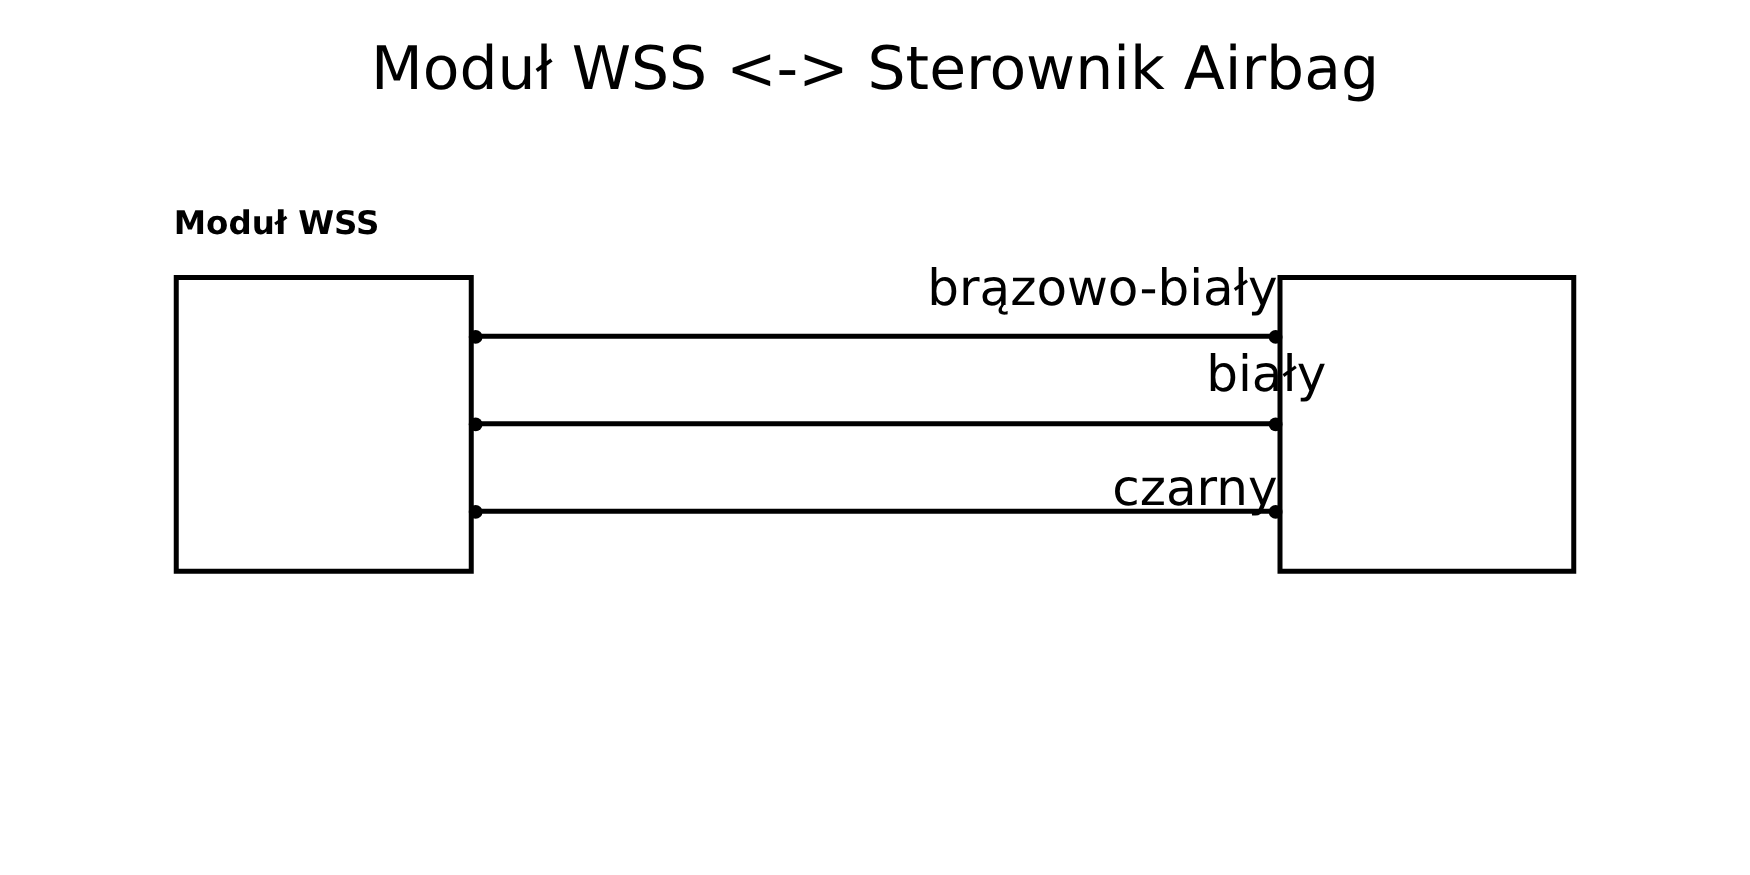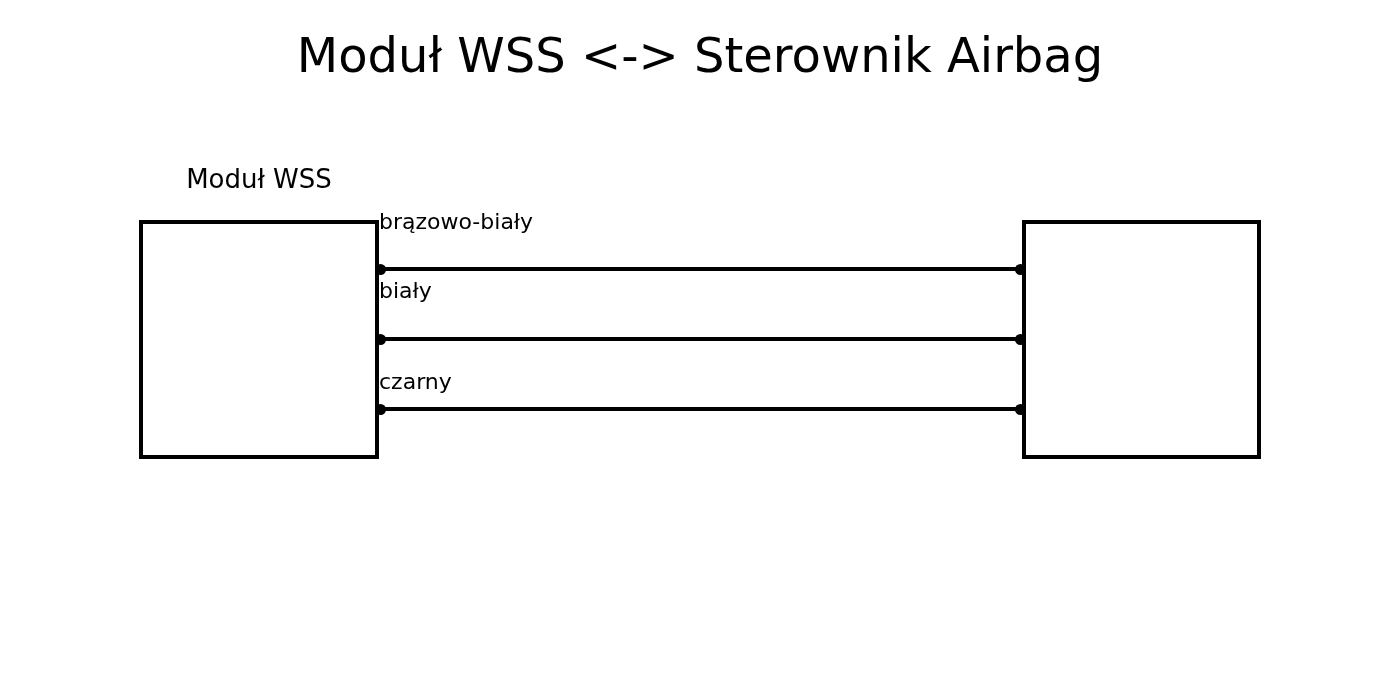--- a/index.html
+++ b/index.html
@@ -31,48 +31,48 @@
     top: 220px;
     height: 239px;
     border: 4px solid #000000;
     background: #ffffff;
     box-sizing: border-box;
   }
   .box-left  { left: 139px;  width: 240px; }
   .box-right { left: 1022px; width: 239px; }
   .box-label {
     position: absolute;
-    text-align: center;
     font-size: 26px;
     line-height: 1;
     white-space: nowrap;
+    font-weight: bold;
   }
   .box-label-left  { left: 139px;  width: 240px; top: 166px; }
   .box-label-right { left: 1022px; width: 239px; top: 160px; }
   .wire-line {
     position: absolute;
     left: 379px;
     width: 643px;
     height: 3.5px;
     background: #000000;
   }
   .wire-line-0 { top: 267.25px; }
   .wire-line-1 { top: 337.25px; }
   .wire-line-2 { top: 407.25px; }
   .wire-label {
     position: absolute;
     left: 379px;
     width: 643px;
-    text-align: left;
-    font-size: 22px;
+    text-align: right;
+    font-size: 40px;
     line-height: 1;
     white-space: nowrap;
   }
   .wire-label-0 { top: 211px; }
-  .wire-label-1 { top: 280px; }
+  .wire-label-1 { top: 280px; padding-left: 39px; }
   .wire-label-2 { top: 371px; }
   .dot {
     position: absolute;
     width: 11px;
     height: 11px;
     border-radius: 50%;
     background: #000000;
   }
   .dot-l { left: 374.5px; }
   .dot-r { left: 1015px; }

